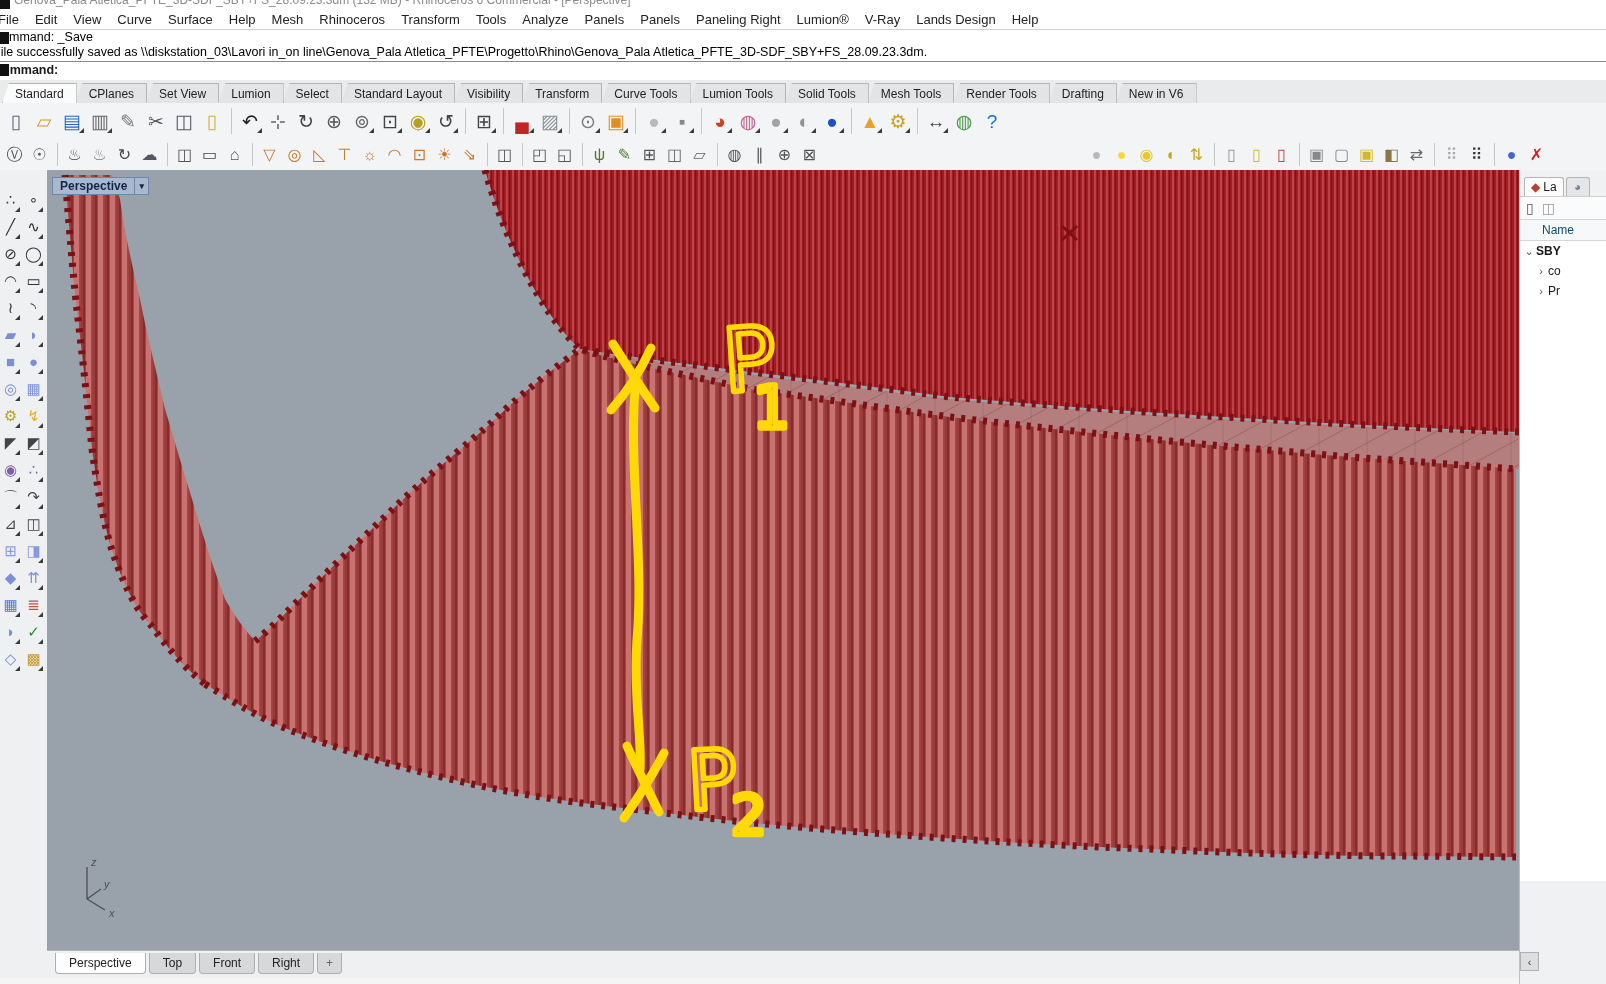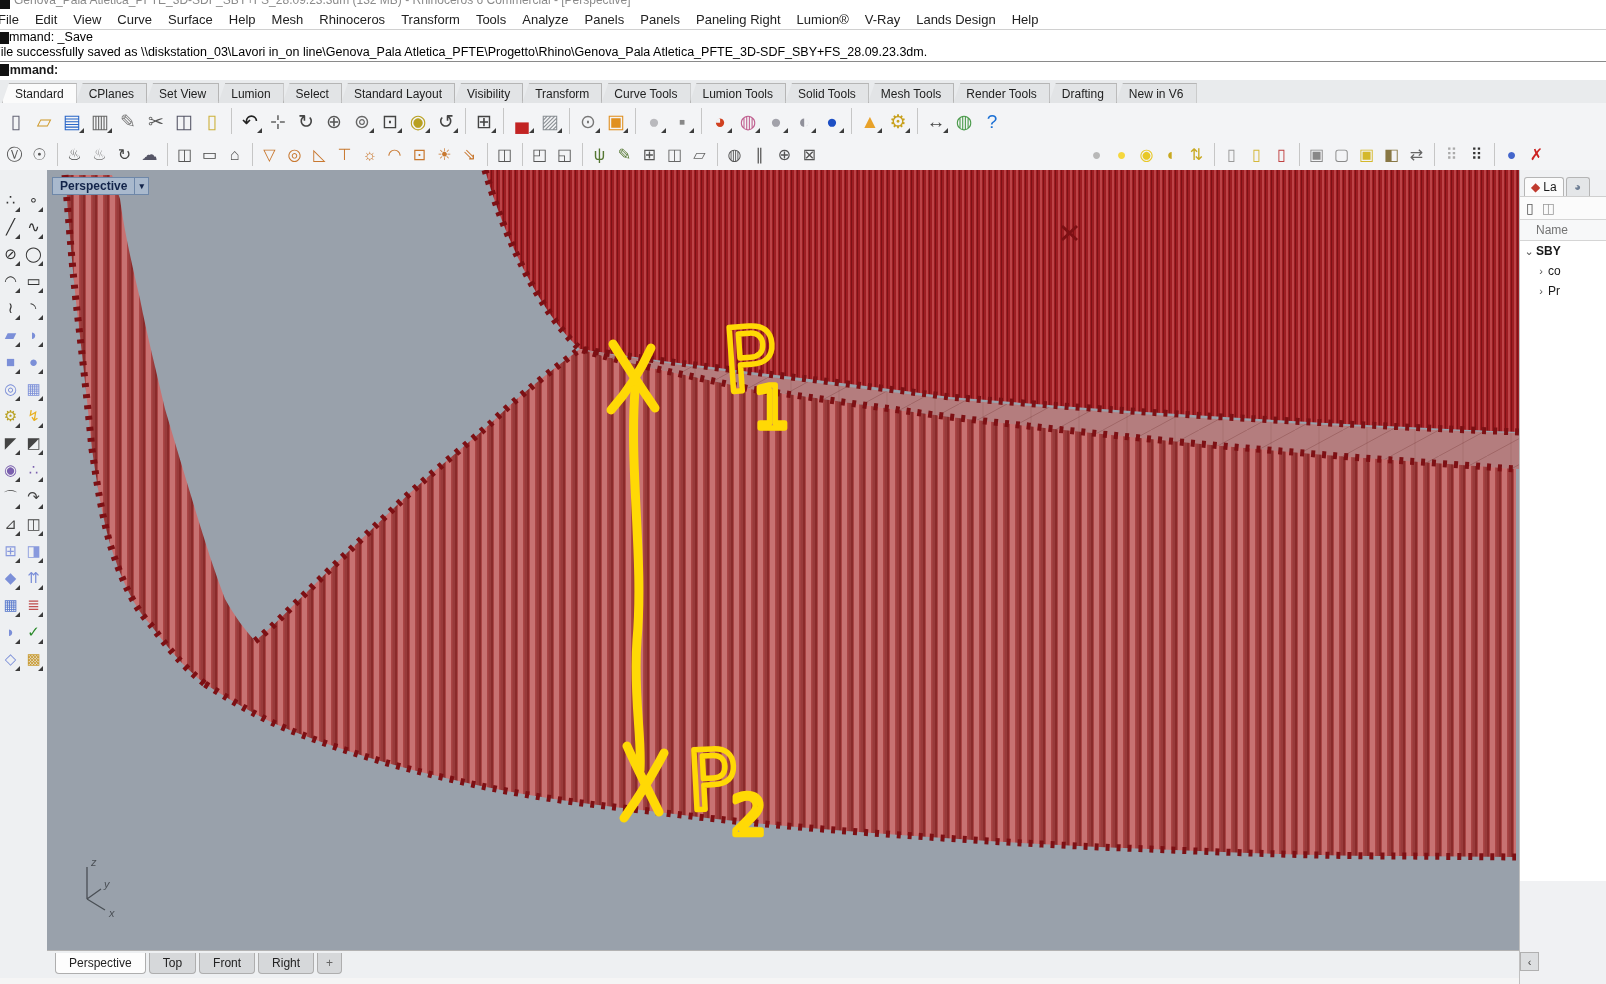--- a/index.html
+++ b/index.html
@@ -44,21 +44,21 @@
   #vptabs .vt.active{background:#fdfdfd;}
   #vptabs .vt.add{padding:3px 8px;color:#666;}
   #understrip{position:absolute;left:0;top:978px;width:1519px;height:6px;background:#f5f5f5;}
   
   #rpanel{position:absolute;left:1519px;top:170px;width:87px;height:814px;background:#f0f1f3;border-left:1px solid #c0c0c0;overflow:hidden;}
   #rpanel .ptabs{display:flex;align-items:flex-end;height:26px;padding-left:4px;gap:2px;}
   #rpanel .ptab{display:flex;align-items:center;gap:3px;background:#fbfbfb;border:1px solid #b5b5b5;border-bottom:none;padding:2px 6px;font-size:12px;border-radius:3px 3px 0 0;}
   #rpanel .ptab .sicon{color:#c03a2e;font-size:12px;}
   #rpanel .ptab2{width:22px;height:18px;background:#e4e6e8;border:1px solid #b5b5b5;border-bottom:none;border-radius:3px 3px 0 0;display:flex;align-items:center;justify-content:center;font-size:12px;color:#6f7f95;}
   #rpanel .picons{background:#fbfbfb;border-top:1px solid #cfcfcf;display:flex;gap:8px;padding:3px 6px;font-size:14px;color:#555;}
-  #rpanel .phdr{background:#f7f8f9;border-top:1px solid #d5d5d5;border-bottom:1px solid #d5d5d5;font-size:12px;color:#737373;padding:3px 16px;}
+  #rpanel .phdr{background:#f7f8f9;border-top:1px solid #d5d5d5;border-bottom:1px solid #d5d5d5;font-size:12px;color:#0c4a6e;padding:3px 22px;}
   #rpanel .tree{background:#fff;height:640px;}
   #rpanel .trow{display:flex;align-items:center;font-size:12px;padding:3px 2px;white-space:nowrap;}
   #rpanel .trow .chev{width:14px;text-align:center;color:#555;font-size:11px;flex:0 0 auto;}
   #rpanel .trow.bold .tlabel{font-weight:bold;}
   #rpanel .trow.child{padding-left:14px;}
   #vscrollbtn{position:absolute;left:1520px;top:952px;width:17px;height:17px;background:#dcdee0;border:1px solid #b0b0b0;font-size:11px;color:#444;display:flex;align-items:center;justify-content:center;}
   svg text.note{font-family:"DejaVu Sans",sans-serif;}
 </style>
 </head>
 <body>

